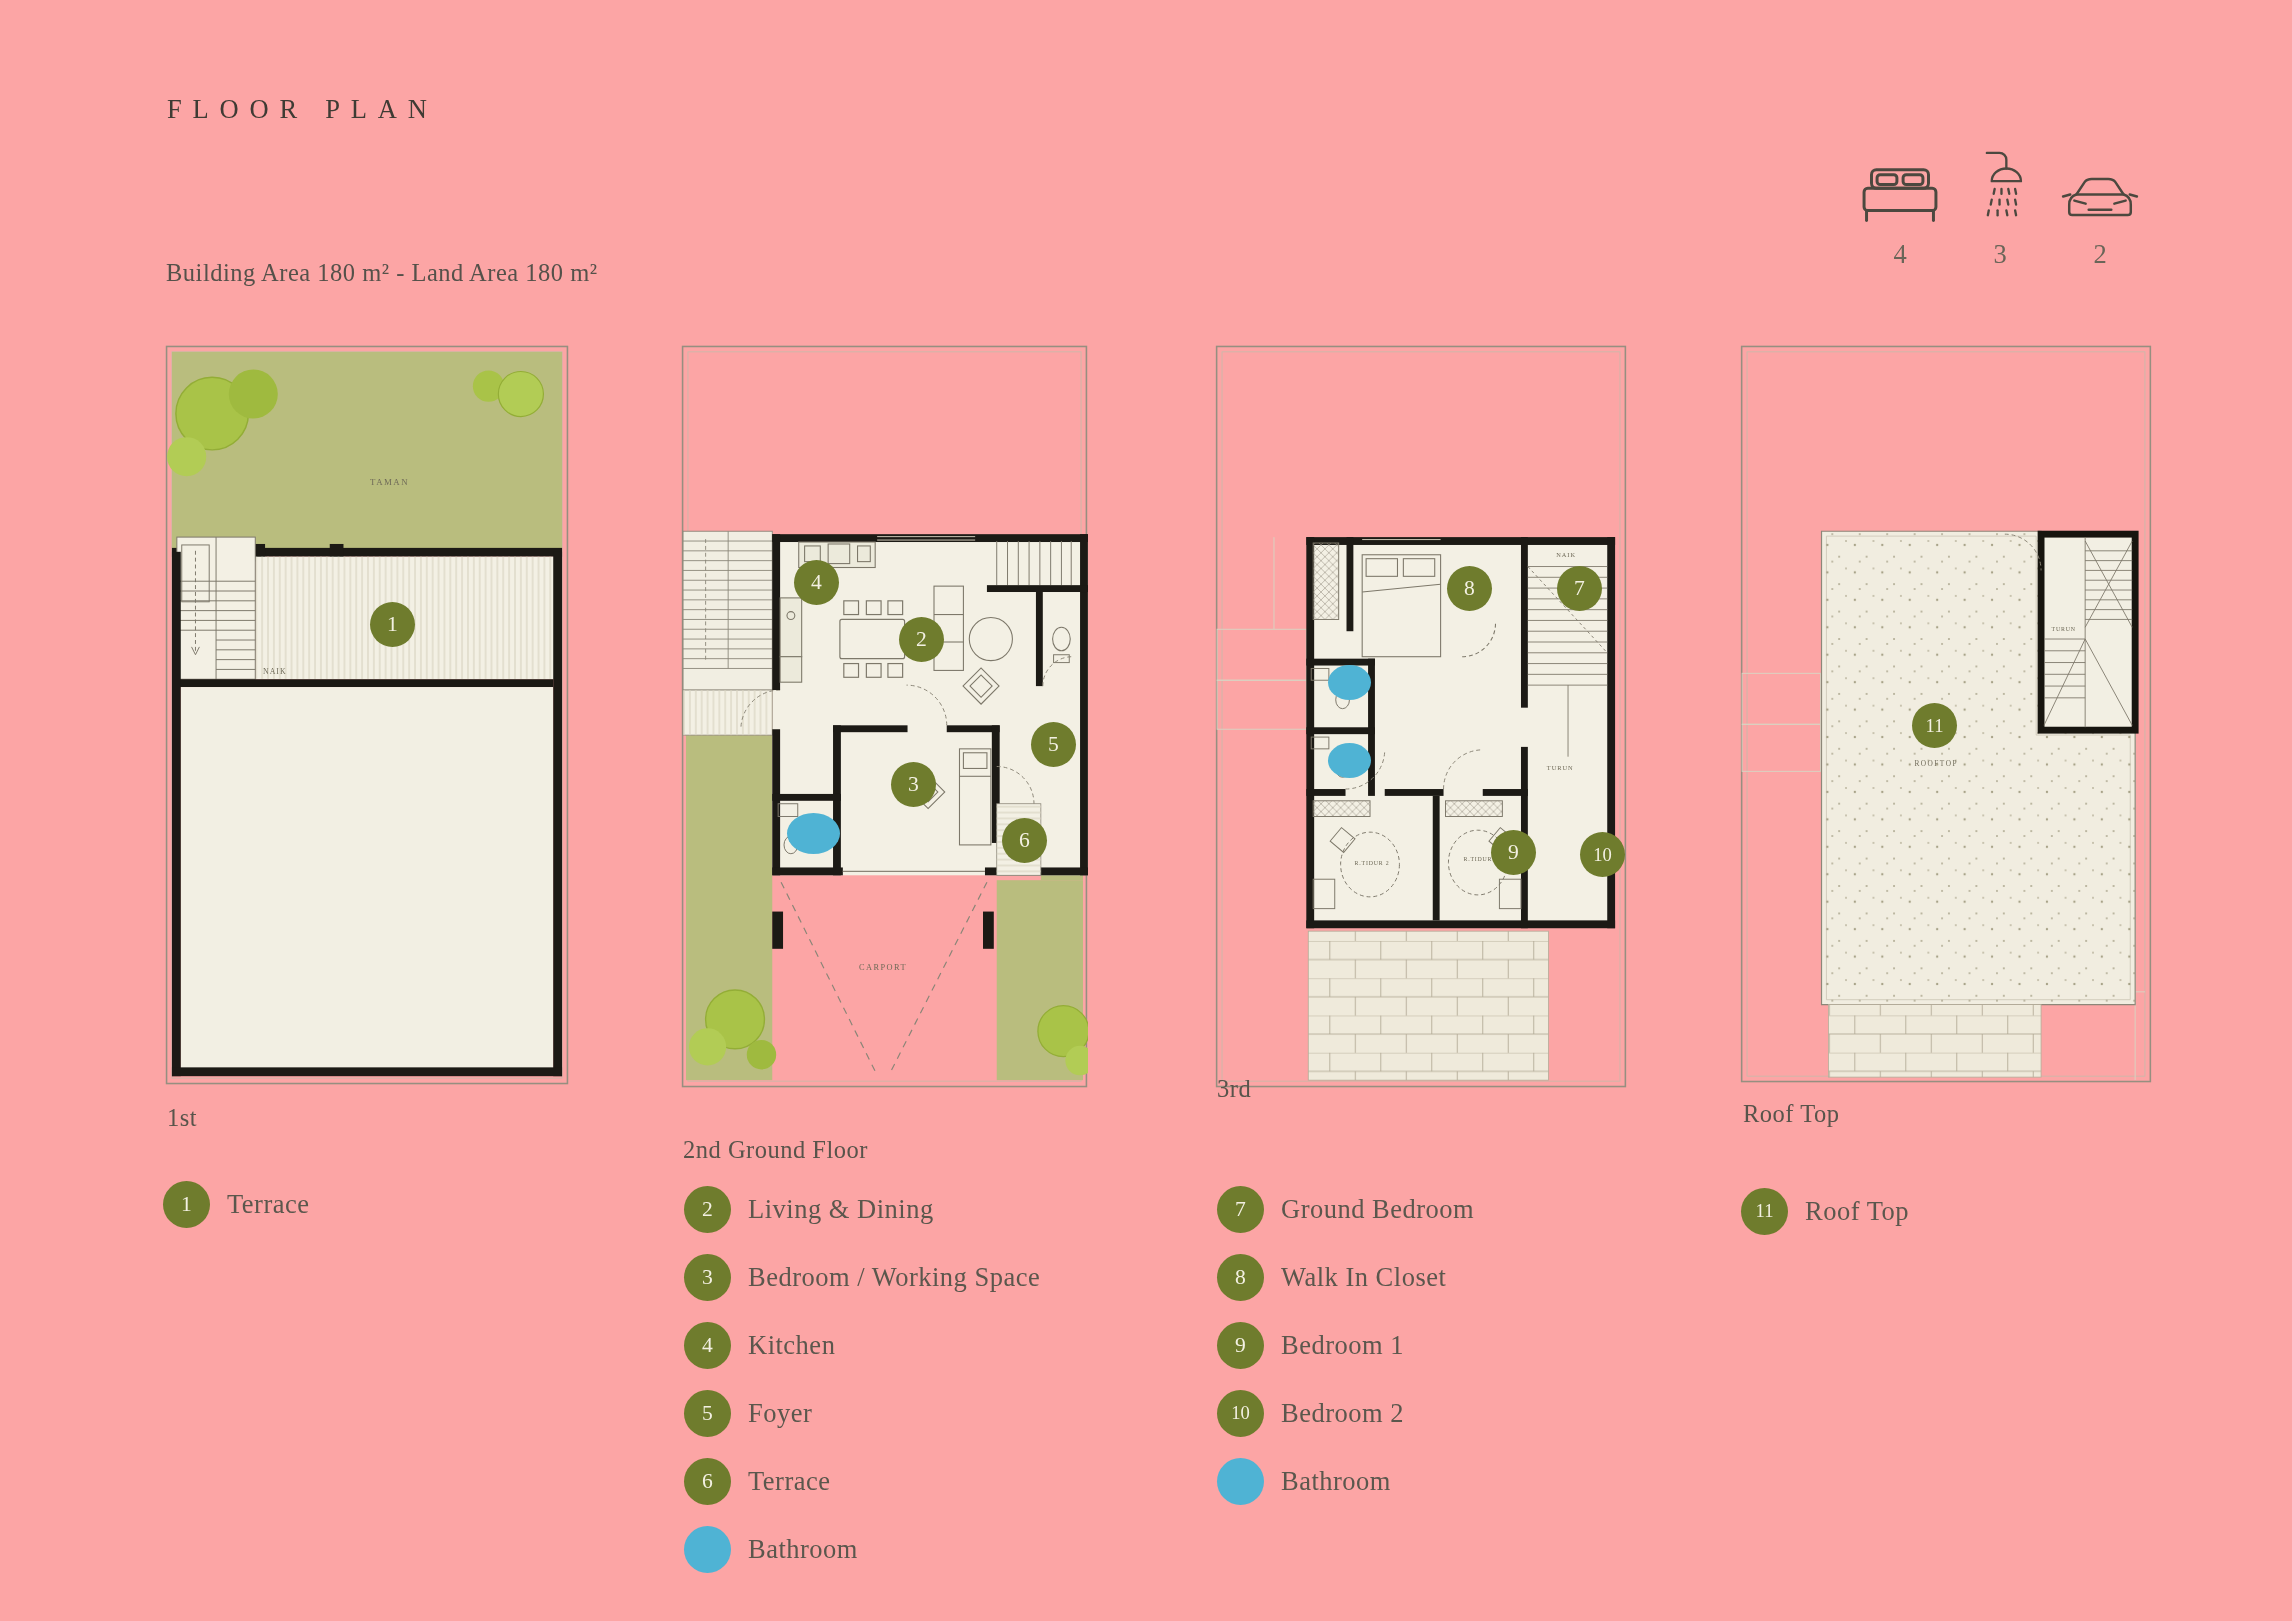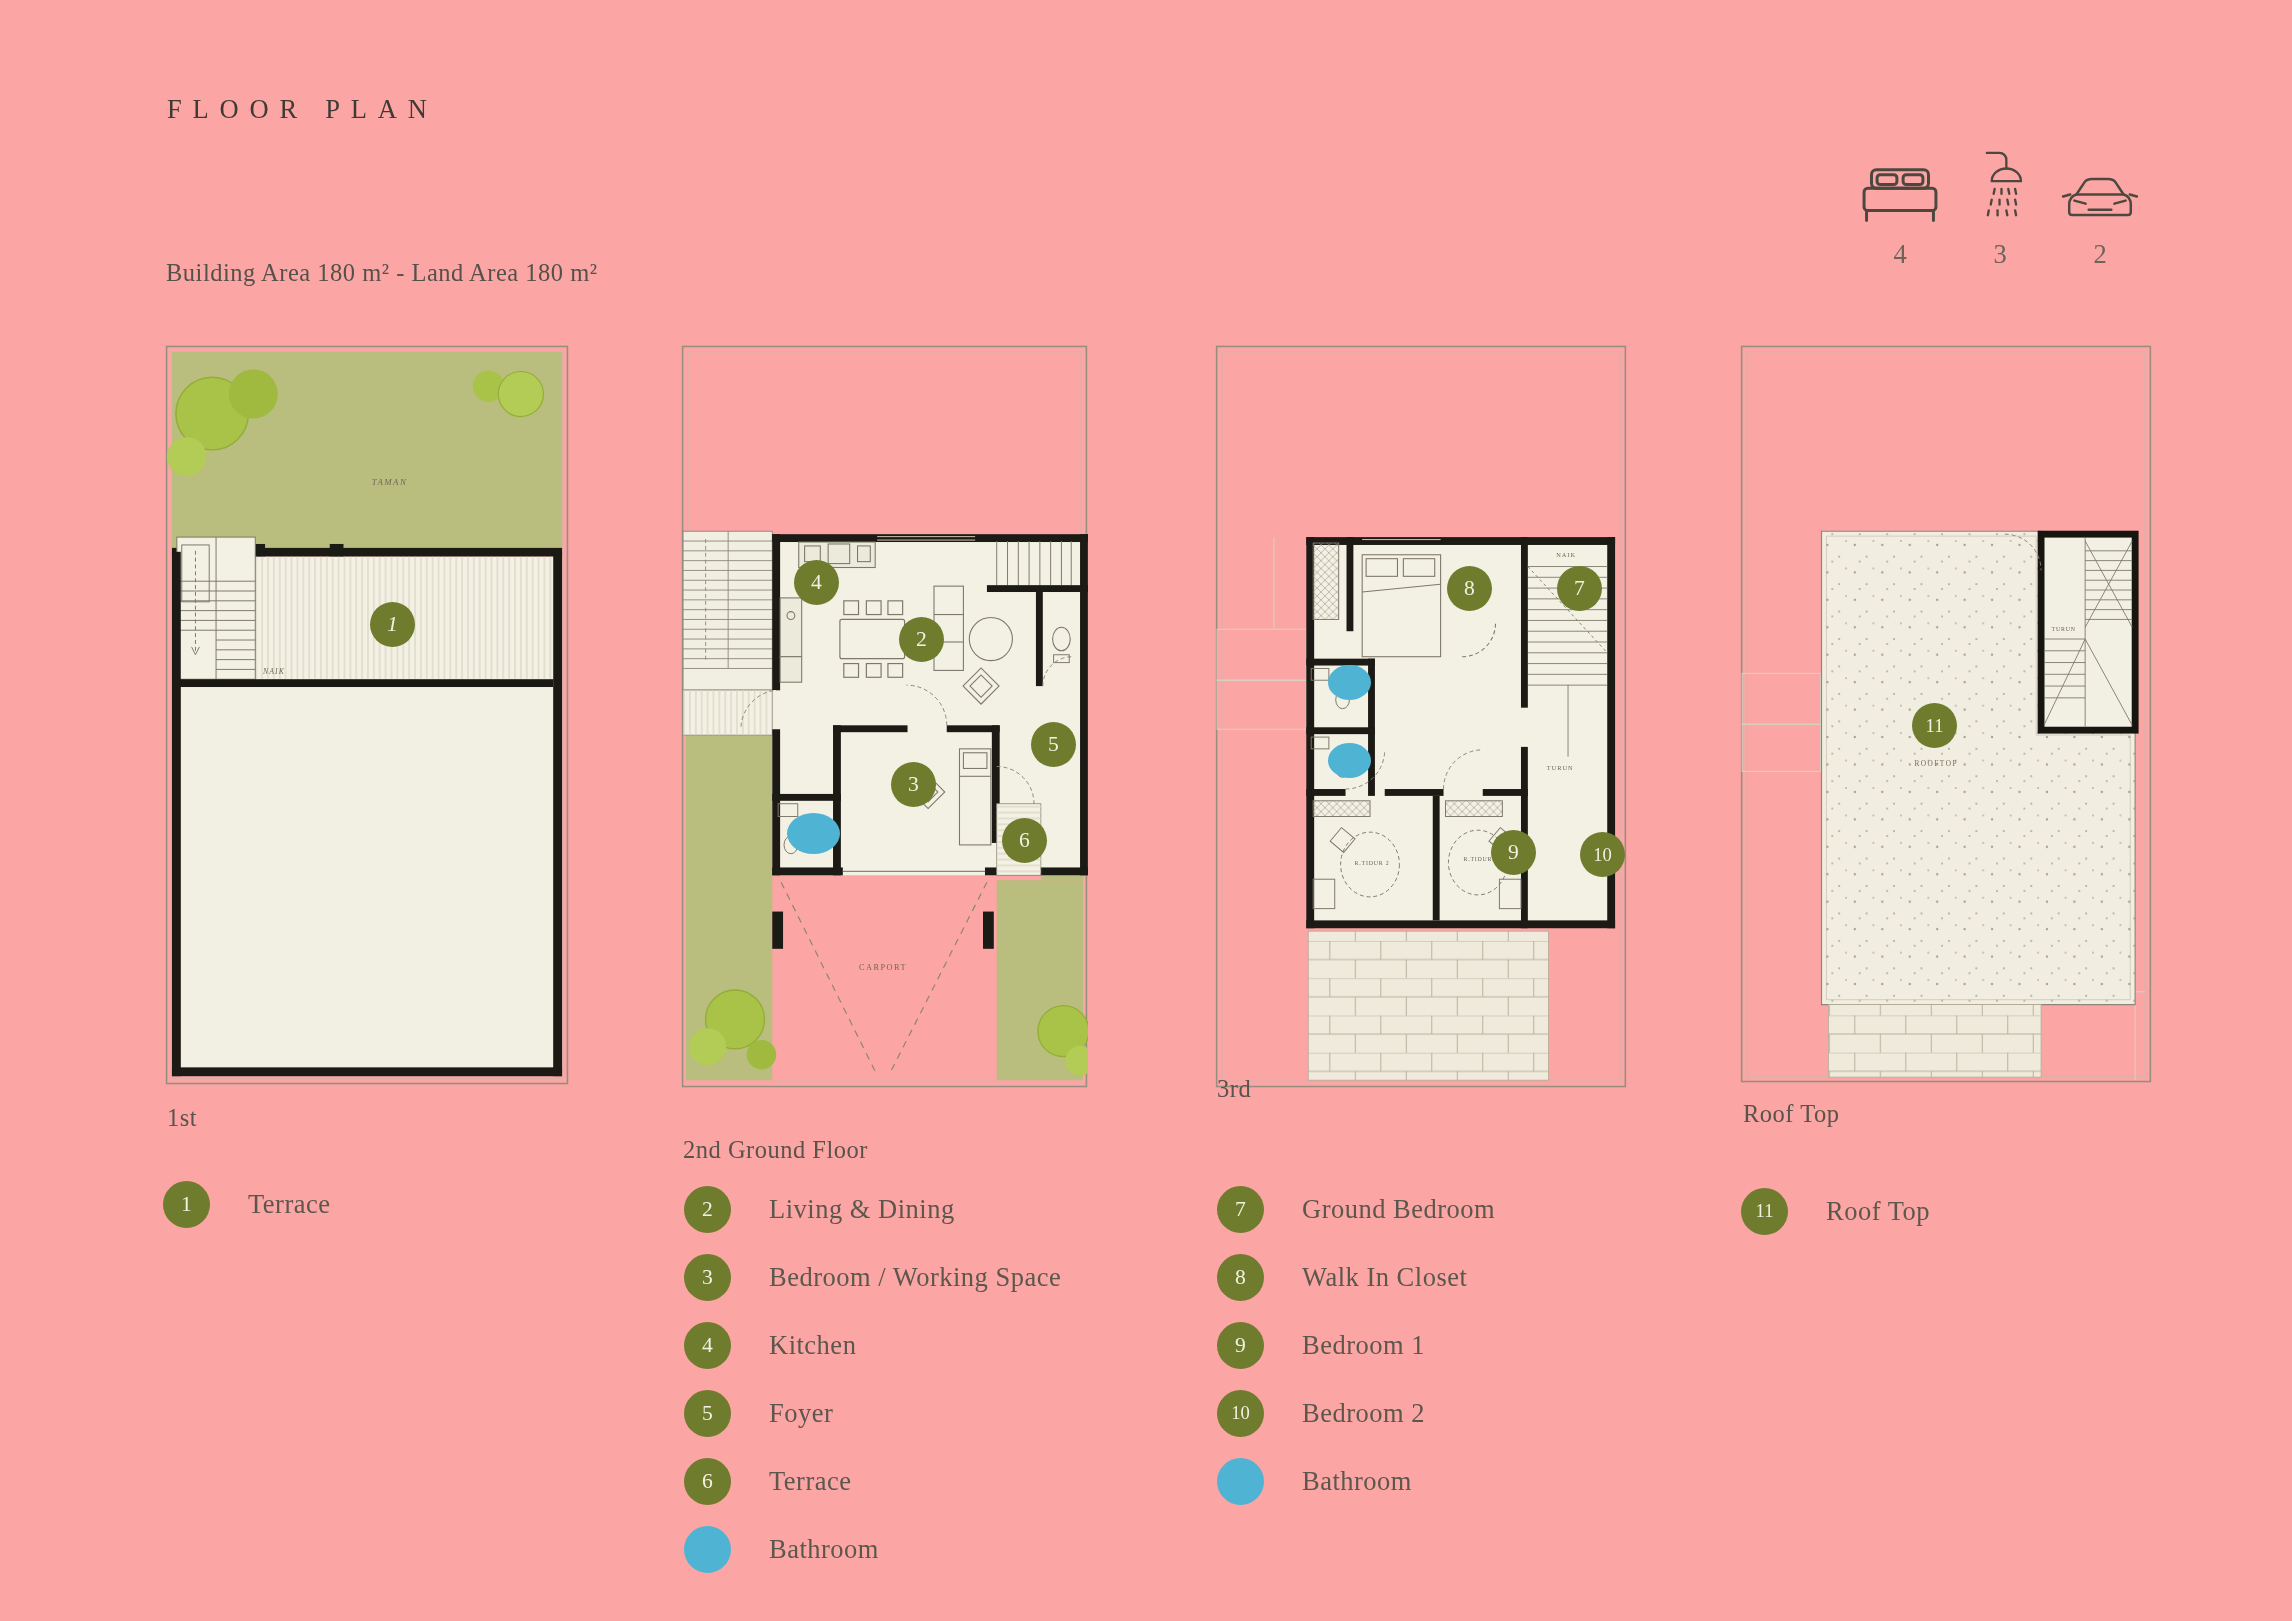--- a/index.html
+++ b/index.html
@@ -25,21 +25,21 @@
           font-size:21.6px;font-family:"Liberation Serif",serif;}
   .marker.small2{font-size:18.6px;}
   .marker.bath{background:#4fb3d4;}
   
   .legend-col{position:absolute;}
   .legend-row{display:flex;align-items:center;height:68px;}
   .legend-dot{width:47px;height:47px;border-radius:50%;background:#6f7c2d;color:#f3f0e2;
               display:flex;align-items:center;justify-content:center;font-size:21.6px;flex:0 0 47px;}
   .legend-dot.small2{font-size:18.6px;}
   .legend-dot.bath{background:#4fb3d4;}
-  .legend-label{margin-left:38px;font-size:26.5px;color:#5b574d;letter-spacing:0.5px;}
+  .legend-label{margin-left:17px;font-size:26.5px;color:#5b574d;letter-spacing:0.5px;}
   text{font-family:"Liberation Serif",serif;fill:#6f6a58;}
 </style>
 </head>
 <body>
 
 <div class="page">
 
   <div class="eyebrow">FLOOR PLAN</div>
   <div class="subtitle">Building Area 180 m² - Land Area 180 m²</div>
 
@@ -87,21 +87,21 @@
           <path d="M63,29 l-11,3"></path>
           <line x1="27" y1="38" x2="49" y2="38"></line>
           <line x1="2" y1="25" x2="9" y2="23"></line>
           <line x1="67" y1="23" x2="74" y2="25"></line>
         </svg>
       </div>
       <div class="num">2</div>
     </div>
   </div>
 
-  <div class="plan" style="left:165px;top:345px;width:404px;height:740px;font-style:italic;">
+  <div class="plan" style="left:165px;top:345px;width:404px;height:740px;">
     <svg width="404" height="740" viewBox="0 0 412 755">
       <defs>
         <pattern id="p1v" width="6" height="12" patternUnits="userSpaceOnUse">
           <line x1="3" y1="0" x2="3" y2="12" stroke="#d8d3c1" stroke-width="1.2"></line>
         </pattern>
       </defs>
       <rect x="1.5" y="1.5" width="409" height="752" fill="none" stroke="#968f80" stroke-width="1.6"></rect>
       <rect x="7" y="7" width="398" height="741" fill="none" stroke="#c2bcab" stroke-width="0.8"></rect>
 
       <rect x="7" y="7" width="398" height="204" fill="#b9bd7e"></rect>

